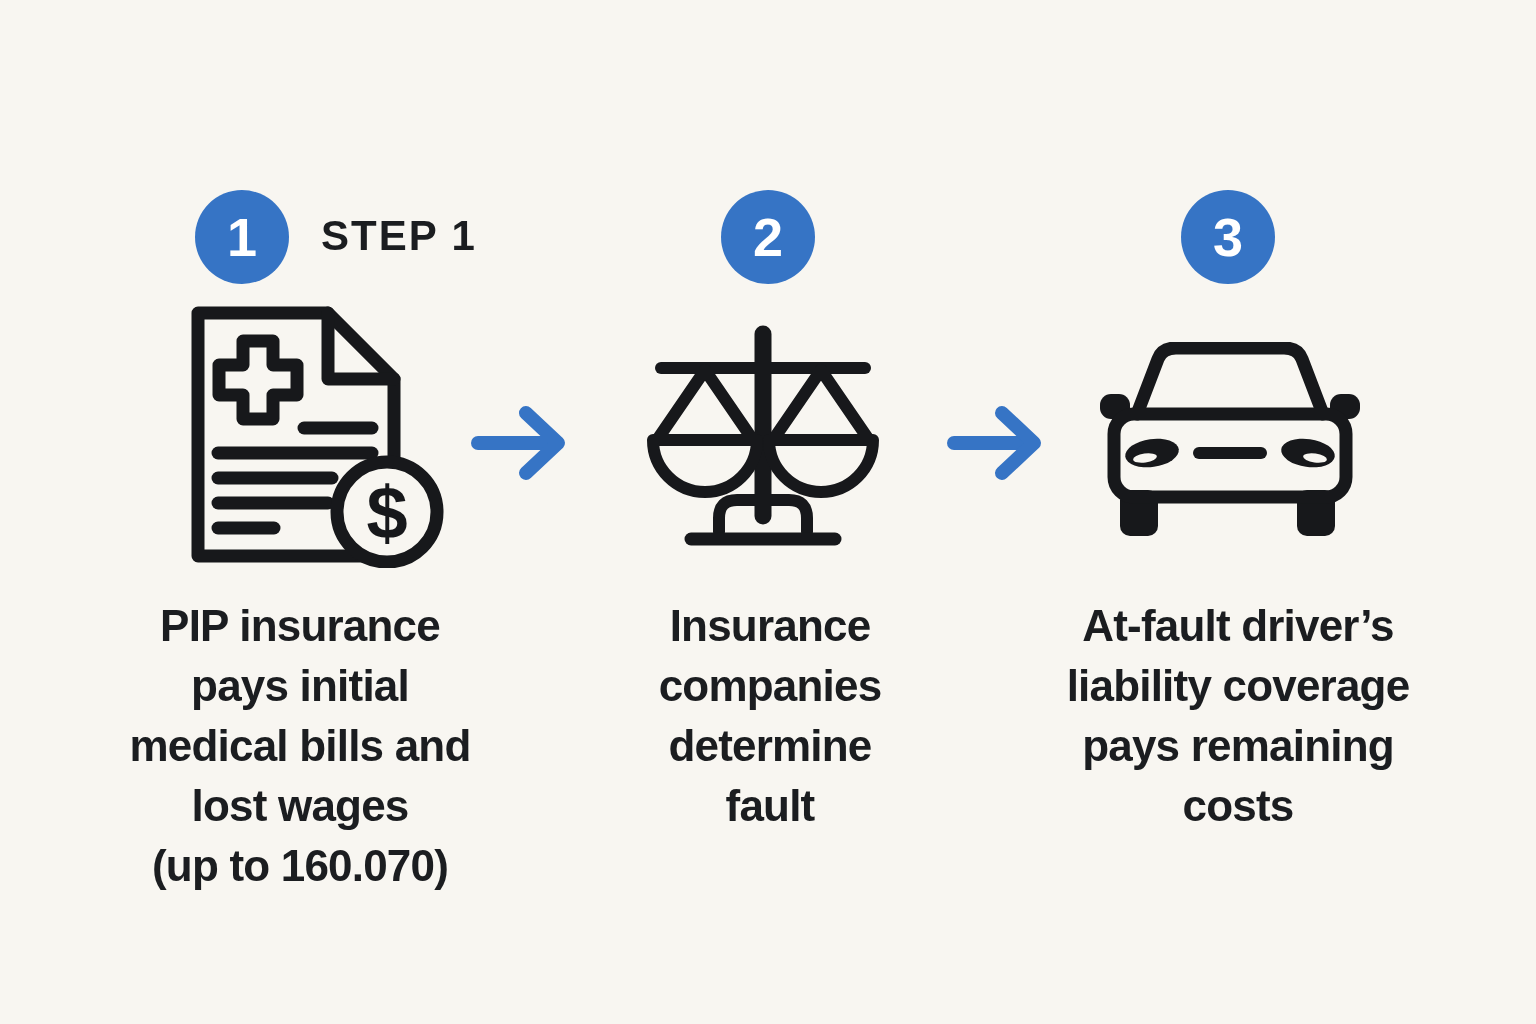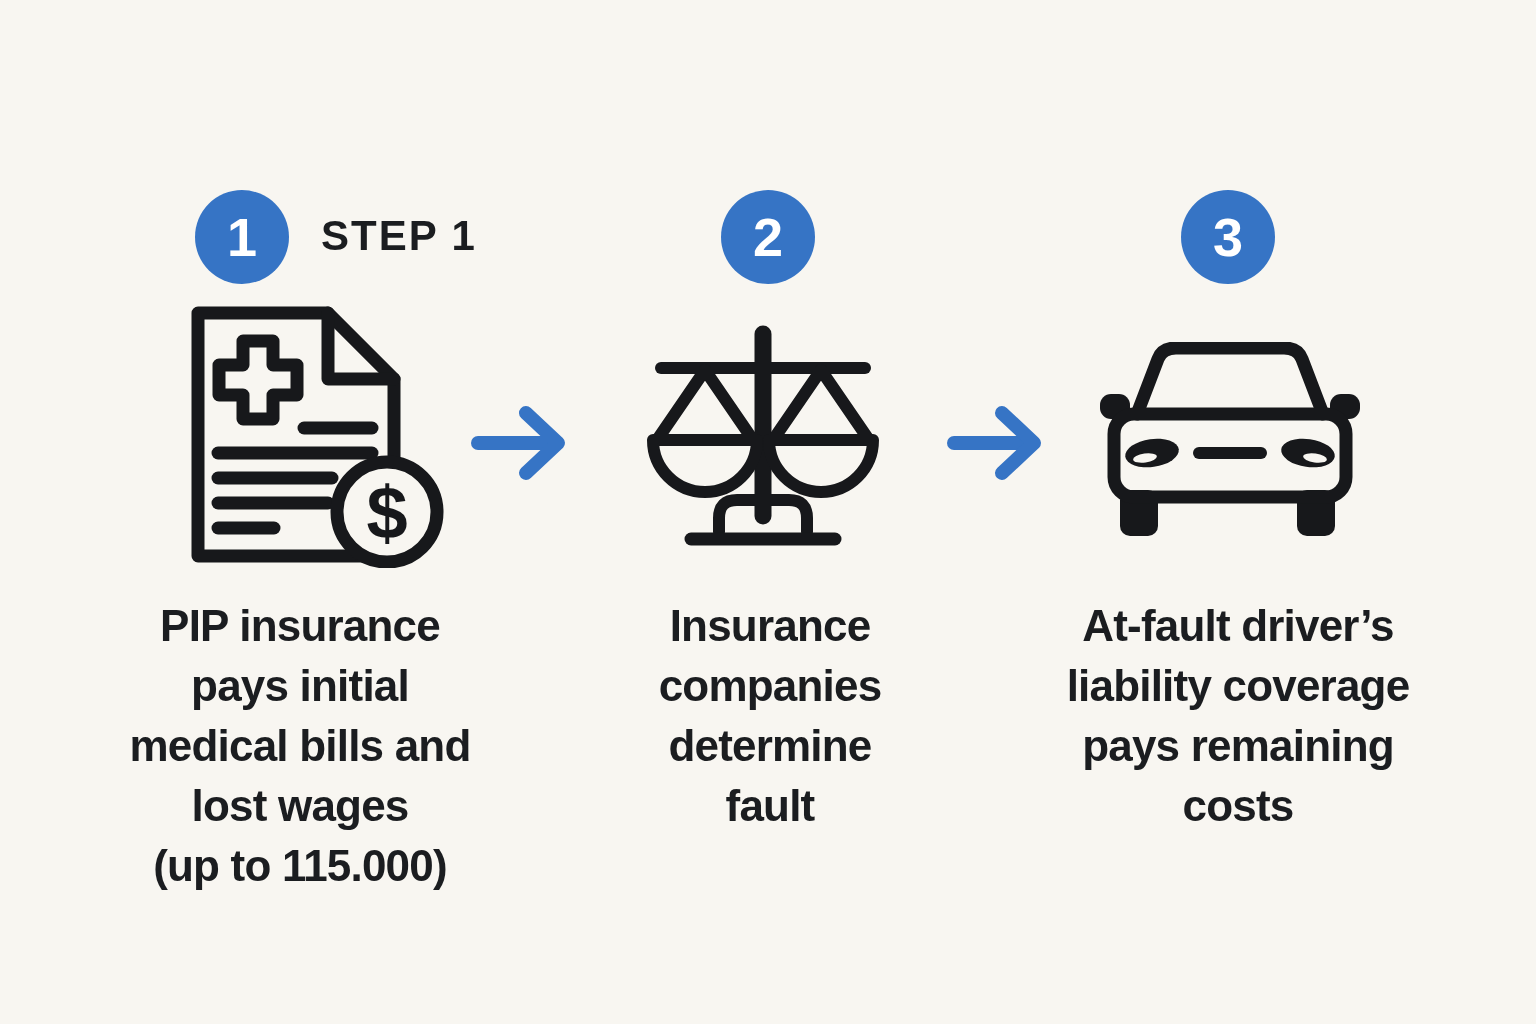--- a/index.html
+++ b/index.html
@@ -115,21 +115,21 @@
     <ellipse cx="45" cy="116" rx="12" ry="4.5" transform="rotate(-8 45 116)" style="fill:var(--background_cream,#f8f6f1)"></ellipse>
     <ellipse cx="208" cy="111" rx="27" ry="14" transform="rotate(8 208 111)" fill="currentColor"></ellipse>
     <ellipse cx="215" cy="116" rx="12" ry="4.5" transform="rotate(8 215 116)" style="fill:var(--background_cream,#f8f6f1)"></ellipse>
     <line x1="99" y1="111" x2="161" y2="111" stroke="currentColor" stroke-width="12" stroke-linecap="round"></line>
   </svg>
 
   <div class="caption" id="cap1">PIP insurance
 pays initial
 medical bills and
 lost wages
-(up to 115.000)</div>
+(up to 160.070)</div>
   <div class="caption" id="cap2">Insurance
 companies
 determine
 fault</div>
   <div class="caption" id="cap3">At-fault driver’s
 liability coverage
 pays remaining
 costs</div>
 
 </div>

